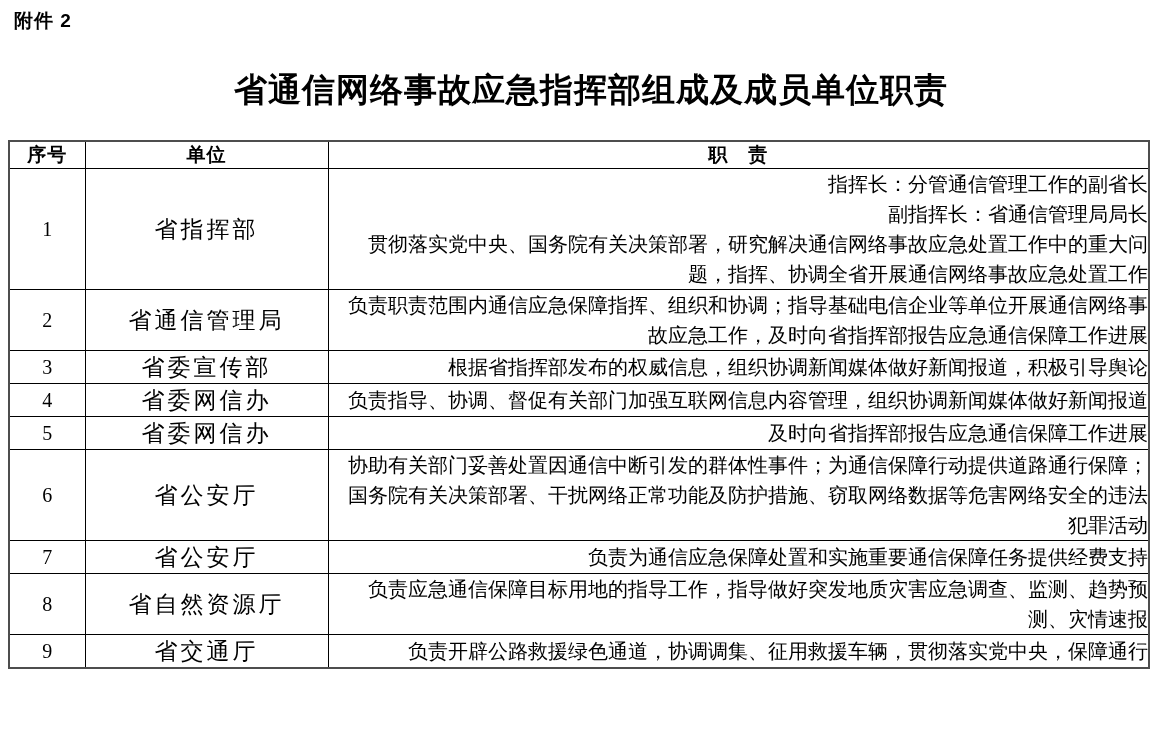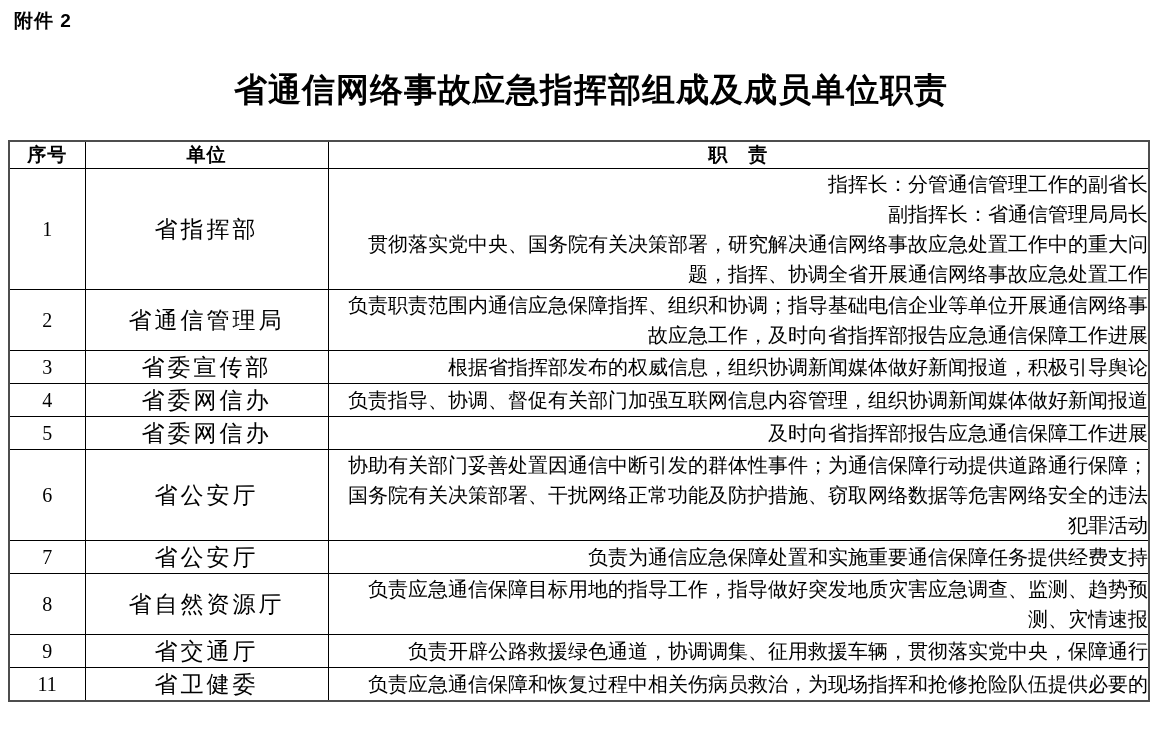--- a/index.html
+++ b/index.html
@@ -147,19 +147,14 @@
     <tr>
       <td class="col-no">8</td>
       <td class="col-unit">省自然资源厅</td>
       <td class="col-duty">负责应急通信保障目标用地的指导工作，指导做好突发地质灾害应急调查、监测、趋势预测、灾情速报</td>
     </tr>
     <tr class="single">
       <td class="col-no">9</td>
       <td class="col-unit">省交通厅</td>
       <td class="col-duty">负责开辟公路救援绿色通道，协调调集、征用救援车辆，贯彻落实党中央，保障通行</td>
     </tr>
-    <tr class="single">
-      <td class="col-no">11</td>
-      <td class="col-unit">省卫健委</td>
-      <td class="col-duty">负责应急通信保障和恢复过程中相关伤病员救治，为现场指挥和抢修抢险队伍提供必要的</td>
-    </tr>
   </tbody>
 </table>
 
 </body></html>

